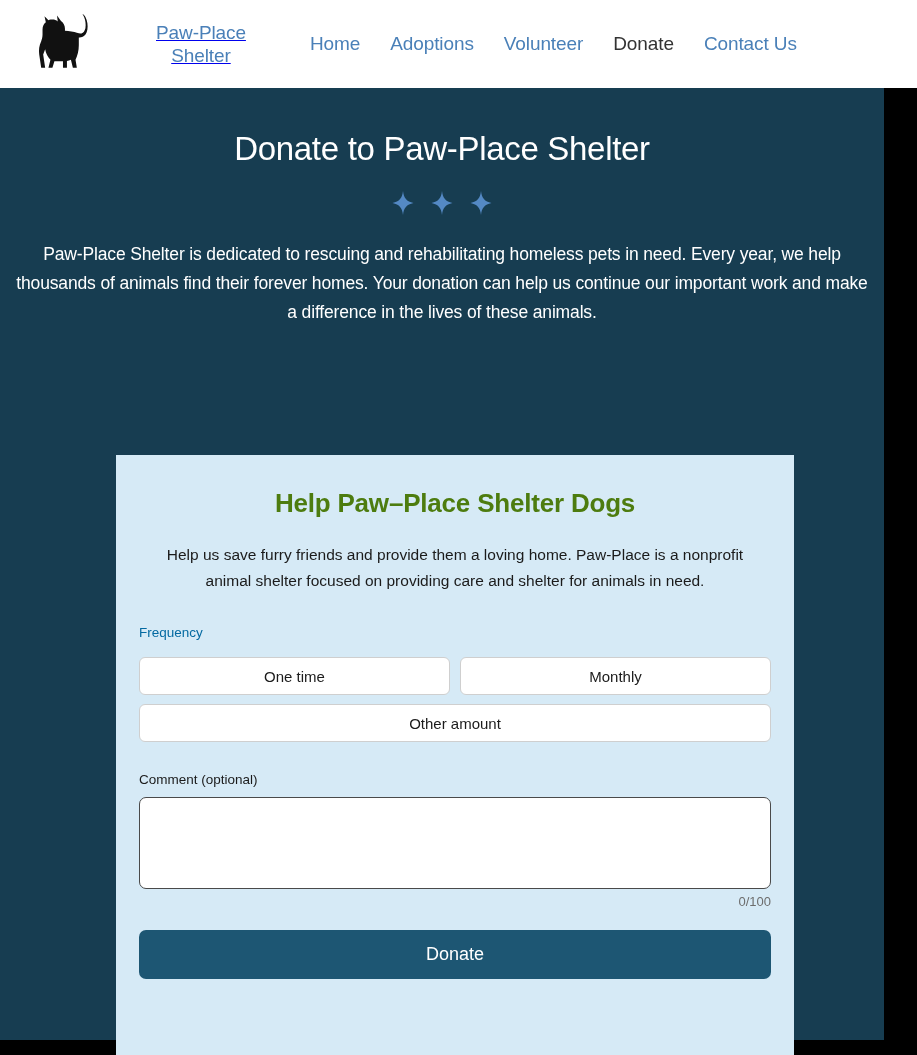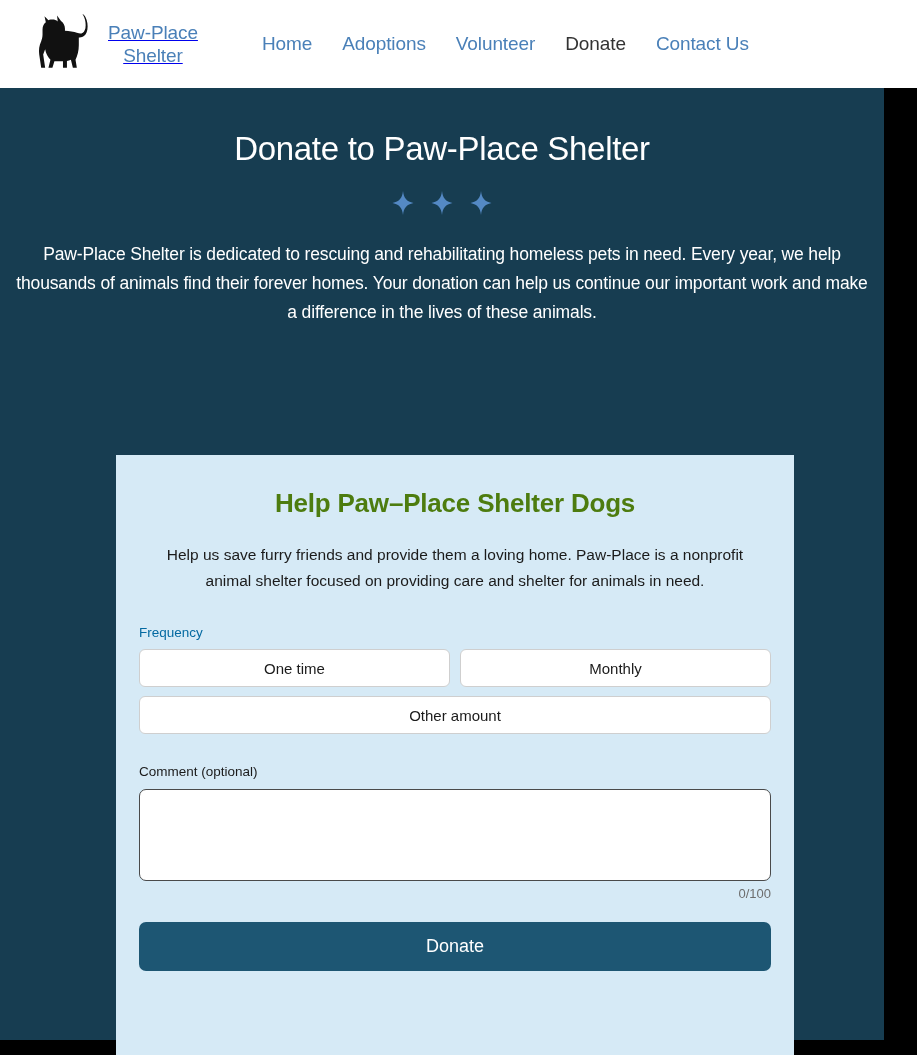--- a/index.html
+++ b/index.html
@@ -27,20 +27,21 @@
     height: 88px;
     background: #ffffff;
     display: flex;
     align-items: center;
   }
 
   .brand {
     display: flex;
     align-items: center;
     margin-left: 28px;
+    gap: 48px;
   }
 
   .brand-logo {
     width: 66px;
     height: 66px;
     display: block;
   }
 
   .brand-name {
     margin-left: 14px;
@@ -155,21 +156,21 @@
 
   .field-label {
     margin-top: 31px;
     color: #0369a1;
     font-size: 13.5px;
     padding-left: 0px;
   }
 
   .btn-row {
     display: flex;
-    margin-top: 9px;
+    margin-top: 17px;
     gap: 10px;
   }
 
   .choice-btn {
     background: #ffffff;
     border: 1px solid #cfcfcf;
     border-radius: 6px;
     height: 38px;
     color: #1b1b1b;
     font-size: 15px;

